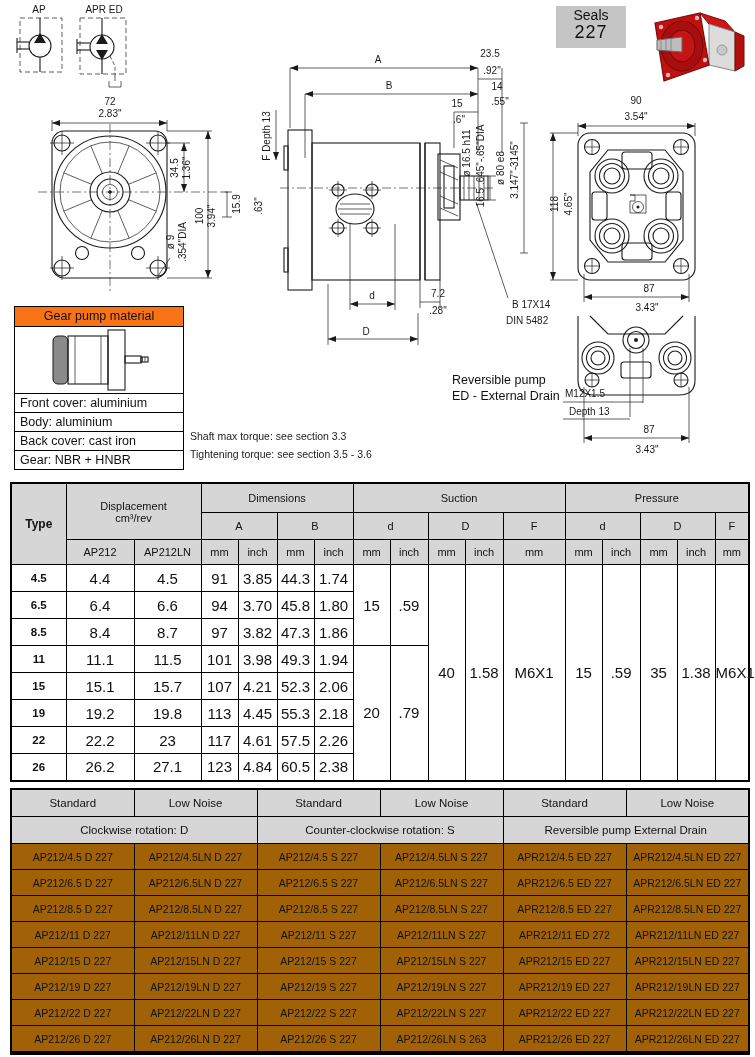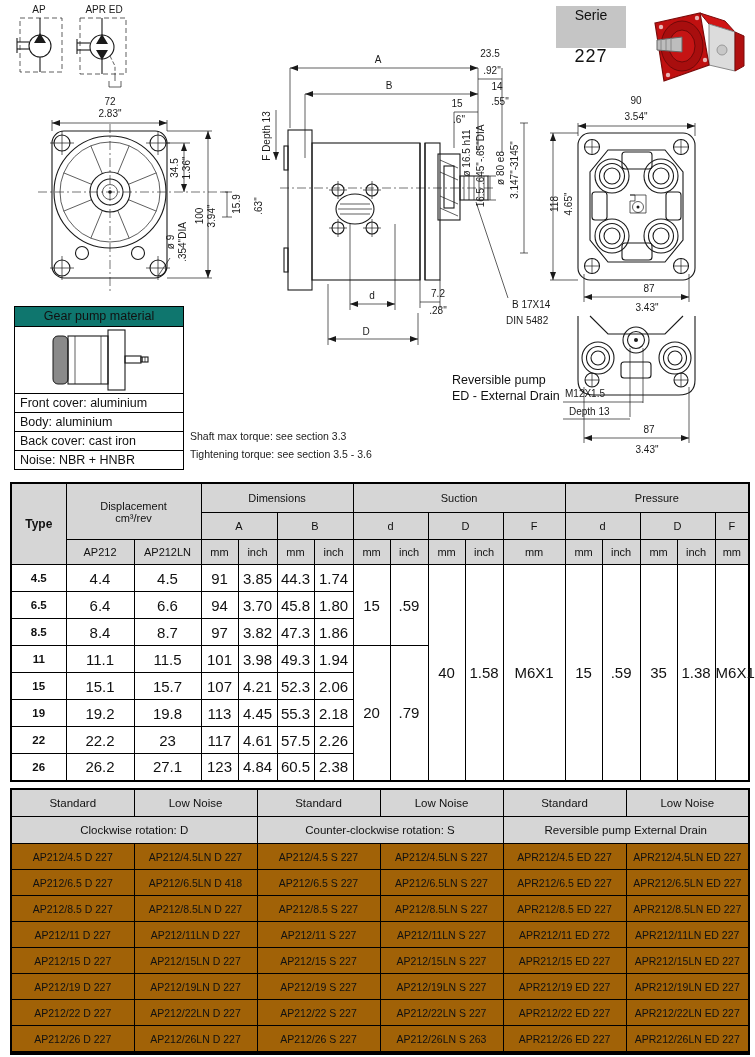--- a/index.html
+++ b/index.html
@@ -23,23 +23,23 @@
   .mt .h1 th{height:28px;} .mt .h2 th{height:26px;} .mt .h3 th{height:24px;}
   .mt tbody tr{height:27px;}
   .mt tbody th{background:#fff;font-size:11.5px;font-weight:bold;}
   .mt tbody td{font-size:15px;}
   .ot{position:absolute;left:10px;top:788px;width:738px;border:2px solid #000;border-bottom:4px solid #000;}
   .ot th,.ot td{border:1px solid #000;text-align:center;vertical-align:middle;padding:0;}
   .ot thead th{background:#d6d6d6;font-weight:normal;font-size:11.5px;height:26px;}
   .ot tbody td{font-size:10.5px;height:25px;background:#a16207;}
   .serie{position:absolute;left:556px;top:6px;width:70px;height:40px;background:#c5c5c5;
          text-align:center;line-height:1.1;padding-top:2px;}
-  .serie .l1{font-size:14px;} .serie .l2{font-size:18px;letter-spacing:1px;margin-top:24px;}
+  .serie .l1{font-size:14px;} .serie .l2{font-size:18px;letter-spacing:1px;}
   .matbox{position:absolute;left:14px;top:306px;width:168px;border:1px solid #000;background:#fff;}
-  .matbox .ttl{background:#0f766e;border-bottom:1px solid #000;text-align:center;
+  .matbox .ttl{background:#f97316;border-bottom:1px solid #000;text-align:center;
                font-size:12.5px;height:19px;line-height:19px;}
   .matbox .drawing{height:66px;position:relative;}
   .matbox .row{border-top:1px solid #000;font-size:12.5px;height:18px;line-height:18px;padding-left:5px;}
   .note{position:absolute;font-size:10.5px;color:#222;}
   .revtxt{position:absolute;left:452px;top:373px;font-size:12.5px;line-height:1.25;}
 </style>
 </head>
 <body>
 
 <div class="page">
@@ -66,21 +66,21 @@
     <line class="s" x1="30" y1="57" x2="30" y2="72"></line>
     <line class="s" x1="5" y1="41" x2="18" y2="41"></line>
     <line class="s" x1="5" y1="48" x2="18" y2="48"></line>
     <line class="s" x1="5" y1="37" x2="5" y2="52"></line>
     <path class="t" d="M38,54 L43,64 L43,72" stroke-dasharray="4 2"></path>
     <line class="t" x1="43" y1="72" x2="43" y2="79"></line>
     <path class="t" d="M37,79 L37,85 L49,85 L49,79"></path>
   </svg>
 
   <div class="serie">
-    <div class="l1">Serie</div>
+    <div class="l1">Seals</div>
     <div class="l2">227</div>
   </div>
 
   <svg class="abs" style="left:645px;top:5px" width="108" height="90" viewBox="0 0 108 90">
     <polygon points="55,8 80,16 90,27 64,19" fill="#d01515" stroke="#7a0b0b" stroke-width="1"></polygon>
     <polygon points="64,19 90,27 90,66 64,60" fill="#dcdcdc" stroke="#888" stroke-width="1"></polygon>
     <polygon points="90,27 99,31 99,61 90,66" fill="#b01010" stroke="#7a0b0b" stroke-width="1"></polygon>
     <circle cx="77" cy="45" r="5" fill="#c8c8c8" stroke="#999"></circle>
     <polygon points="10,18 55,8 64,60 19,76" fill="#c01010" stroke="#7a0b0b" stroke-width="1.2"></polygon>
     <ellipse cx="37" cy="41" rx="21" ry="25" fill="#a80e0e" stroke="#700808"></ellipse>
@@ -379,21 +379,21 @@
         <rect class="s" x="93" y="3" width="17" height="60"></rect>
         <rect class="s" x="110" y="29" width="16" height="7"></rect>
         <rect class="s" x="126" y="30" width="7" height="5"></rect>
         <line class="t" x1="127.5" y1="30" x2="127.5" y2="35"></line>
           <line class="t" x1="130" y1="30" x2="130" y2="35"></line>
       </svg>
     </div>
     <div class="row">Front cover: aluminium</div>
     <div class="row">Body: aluminium</div>
     <div class="row">Back cover: cast iron</div>
-    <div class="row">Noise: NBR + HNBR</div>
+    <div class="row">Gear: NBR + HNBR</div>
   </div>
 
   <div class="note" style="left:190px;top:430px">Shaft max torque: see section 3.3</div>
   <div class="note" style="left:190px;top:448px">Tightening torque: see section 3.5 - 3.6</div>
 
   <table class="mt">
     <colgroup>
       <col style="width:55px">
         <col style="width:68px">
         <col style="width:67px">
@@ -568,21 +568,21 @@
       <tr>
           <td>AP212/4.5 D 227</td>
           <td>AP212/4.5LN D 227</td>
           <td>AP212/4.5 S 227</td>
           <td>AP212/4.5LN S 227</td>
           <td>APR212/4.5 ED 227</td>
           <td>APR212/4.5LN ED 227</td>
         </tr>
       <tr>
           <td>AP212/6.5 D 227</td>
-          <td>AP212/6.5LN D 418</td>
+          <td>AP212/6.5LN D 227</td>
           <td>AP212/6.5 S 227</td>
           <td>AP212/6.5LN S 227</td>
           <td>APR212/6.5 ED 227</td>
           <td>APR212/6.5LN ED 227</td>
         </tr>
       <tr>
           <td>AP212/8.5 D 227</td>
           <td>AP212/8.5LN D 227</td>
           <td>AP212/8.5 S 227</td>
           <td>AP212/8.5LN S 227</td>

